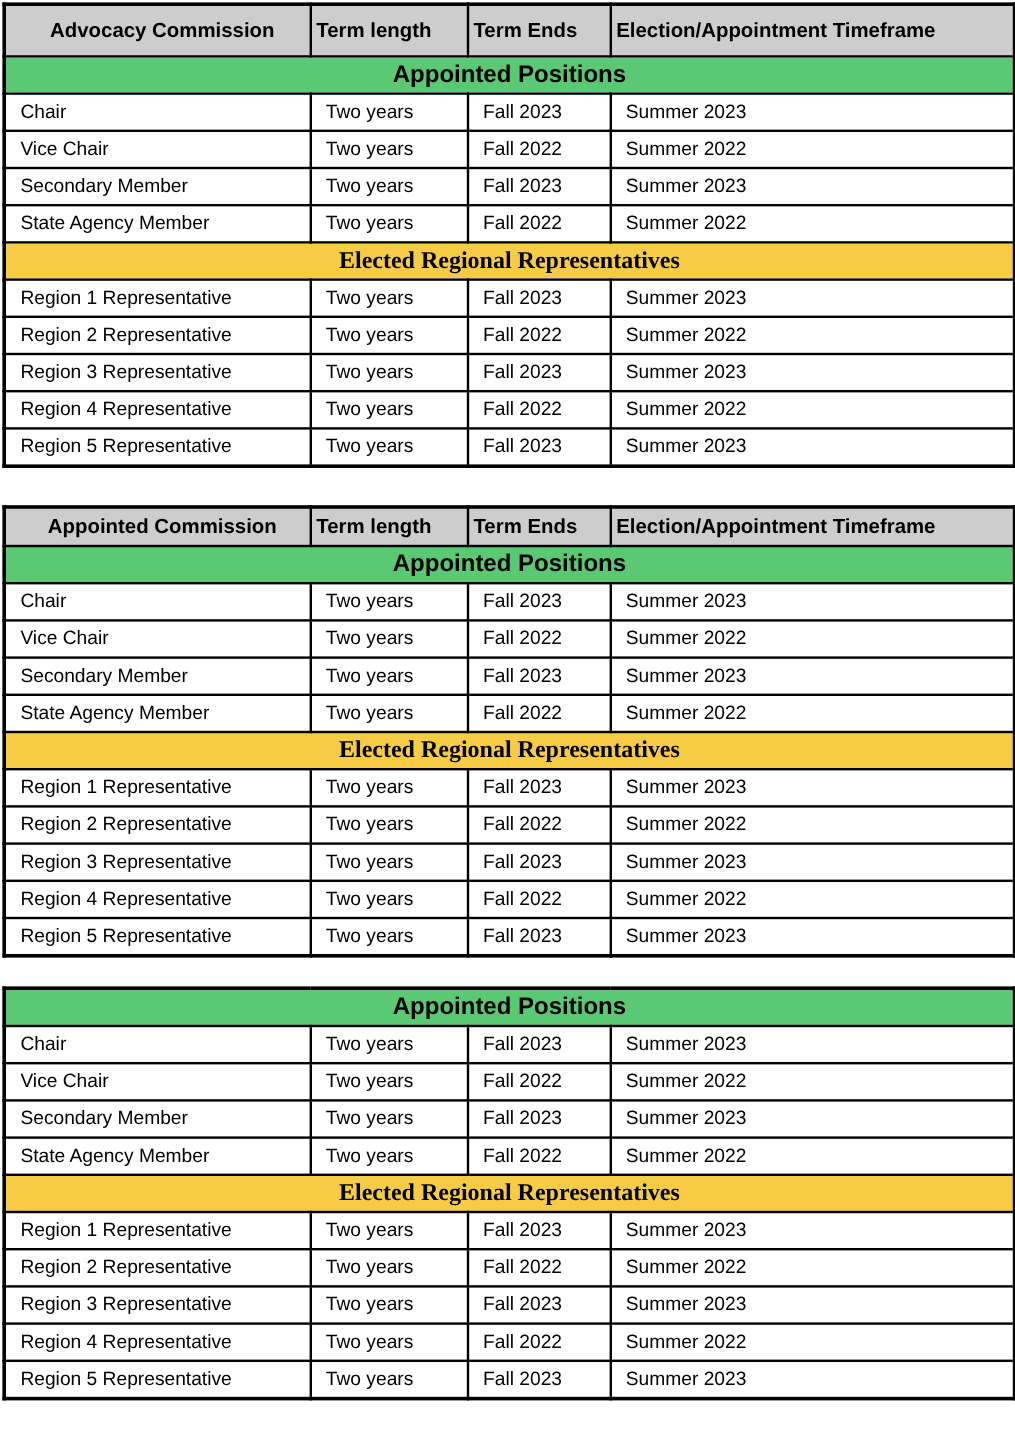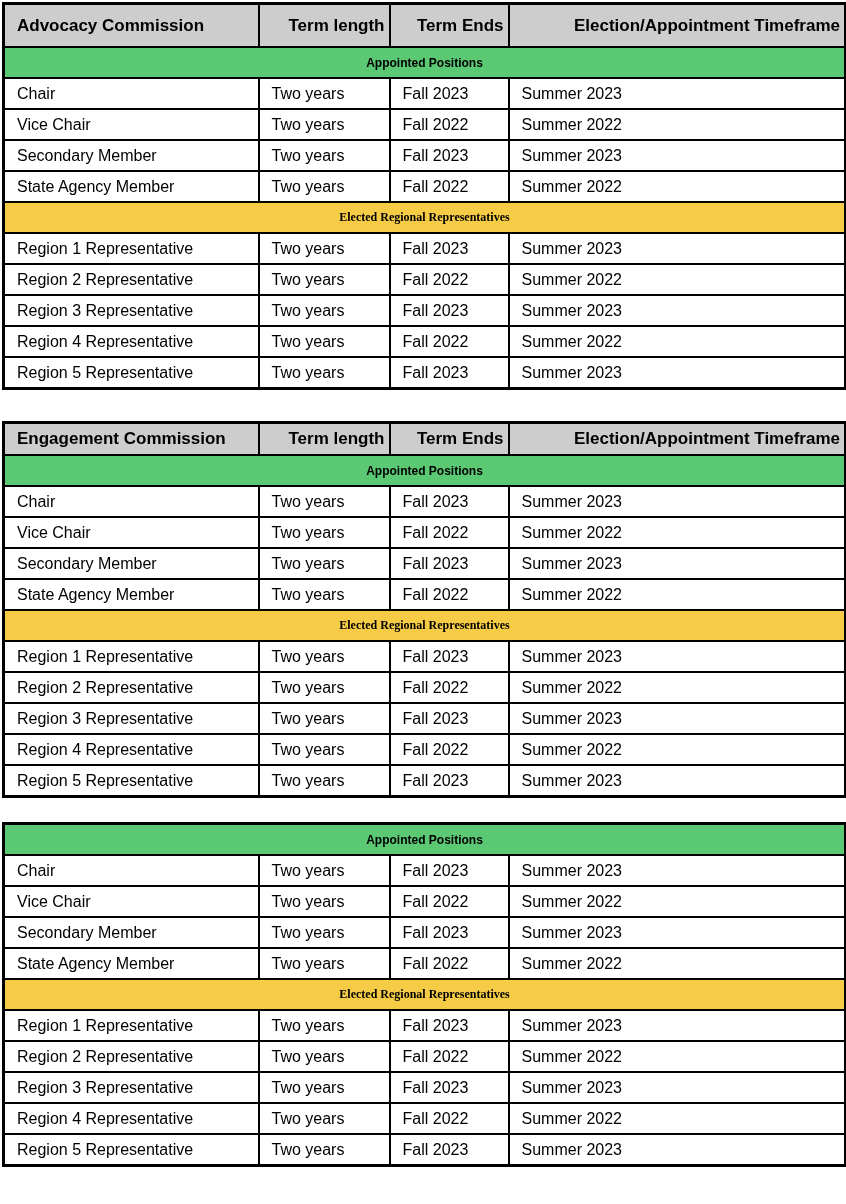--- a/index.html
+++ b/index.html
@@ -32,31 +32,31 @@
   col.c-pos  { width: 255px; }
   col.c-len  { width: 131px; }
   col.c-ends { width: 119px; }
   col.c-time { width: 337px; }
 
   .header-row th {
     background: var(--header-bg, #CDCDCD);
     font-weight: bold;
     font-size: 17px;
     height: 30px;
-    text-align: right;
+    text-align: left;
     padding: 0 4px;
   }
   table.tall-header .header-row th { height: 41px; }
   .header-row th.col-pos {
-    text-align: left;
+    text-align: center;
     padding-left: 12px;
   }
   td.section {
     font-weight: bold;
-    font-size: 12px;
+    font-size: 20px;
     text-align: center;
     height: 27px;
     vertical-align: middle;
   }
   td.section.appointed { background: var(--appointed-bg, #5BC873); }
   td.section.elected   { background: var(--elected-bg, #F6CC46); font-family: Liberation Serif, serif; }
 
   td.data {
     font-size: 16px;
     height: 27px;
@@ -151,21 +151,21 @@
 
   <table id="table-engagement" class="commission-table">
       <colgroup>
         <col class="c-pos">
         <col class="c-len">
         <col class="c-ends">
         <col class="c-time">
       </colgroup>
       <tbody>
         <tr class="header-row">
-          <th class="col-pos">Engagement Commission</th>
+          <th class="col-pos">Appointed Commission</th>
           <th>Term length</th>
           <th>Term Ends</th>
           <th>Election/Appointment Timeframe</th>
         </tr>
         <tr>
           <td colspan="4" class="section appointed">Appointed Positions</td>
         </tr>
         <tr class="data-row">
           <td class="data">Chair</td>
           <td class="data">Two years</td>

